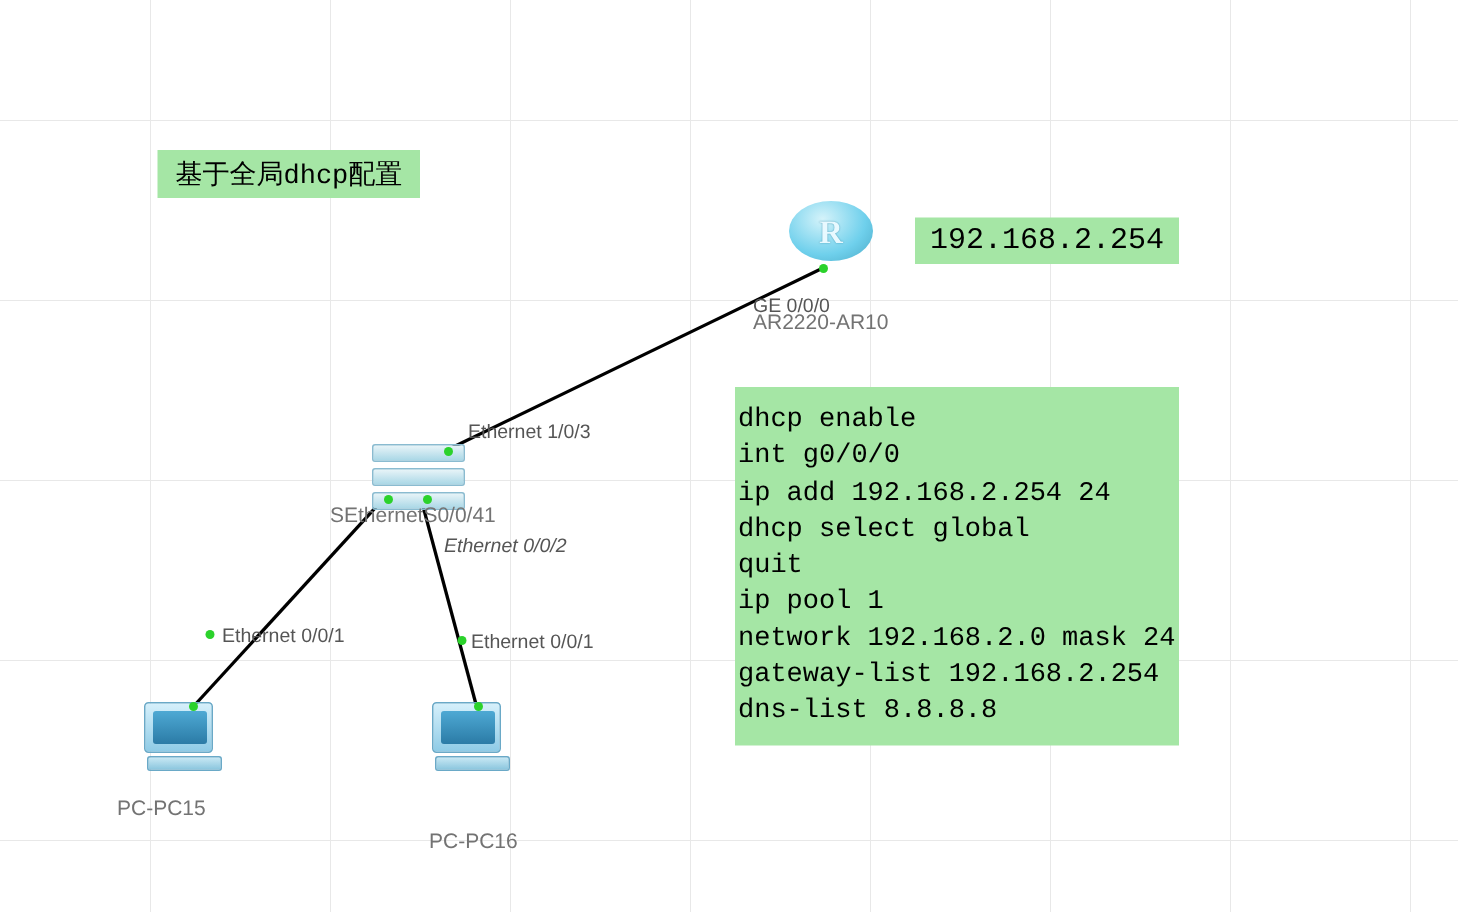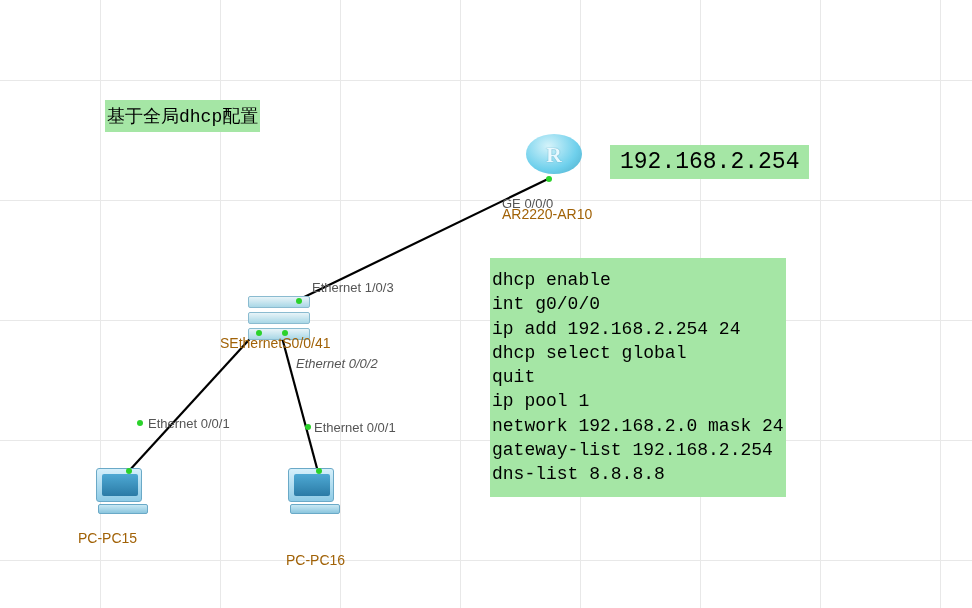--- a/index.html
+++ b/index.html
@@ -19,51 +19,51 @@
         linear-gradient(to right, #e8e8e8 1px, transparent 1px),
         linear-gradient(to bottom, #e8e8e8 1px, transparent 1px);
       background-size: 120px 120px;
       background-position: -20px -40px;
     }
     .title-box {
       position: absolute;
       left: 105px;
       top: 100px;
       background: #a5e6a5;
-      padding: 4px 2px;
+      padding: 4px 12px;
       font-size: 18px;
       font-family: 'Courier New', monospace;
       color: #000;
     }
     .ip-box {
       position: absolute;
       left: 610px;
       top: 145px;
       background: #a5e6a5;
       padding: 4px 10px;
-      font-size: 23px;
+      font-size: 20px;
       font-family: 'Courier New', monospace;
       color: #000;
     }
     .config-box {
       position: absolute;
       left: 490px;
       top: 258px;
       background: #a5e6a5;
       padding: 10px 2px;
       font-size: 18px;
       font-family: 'Courier New', monospace;
       color: #000;
       line-height: 1.35;
       white-space: pre;
     }
     .device-label {
       position: absolute;
       font-size: 14px;
-      color: #a16207;
+      color: #737373;
       font-family: Arial, sans-serif;
       text-align: center;
     }
     .port-label {
       position: absolute;
       font-size: 13px;
       color: #555;
       font-family: Arial, sans-serif;
     }
     .port-dot {

